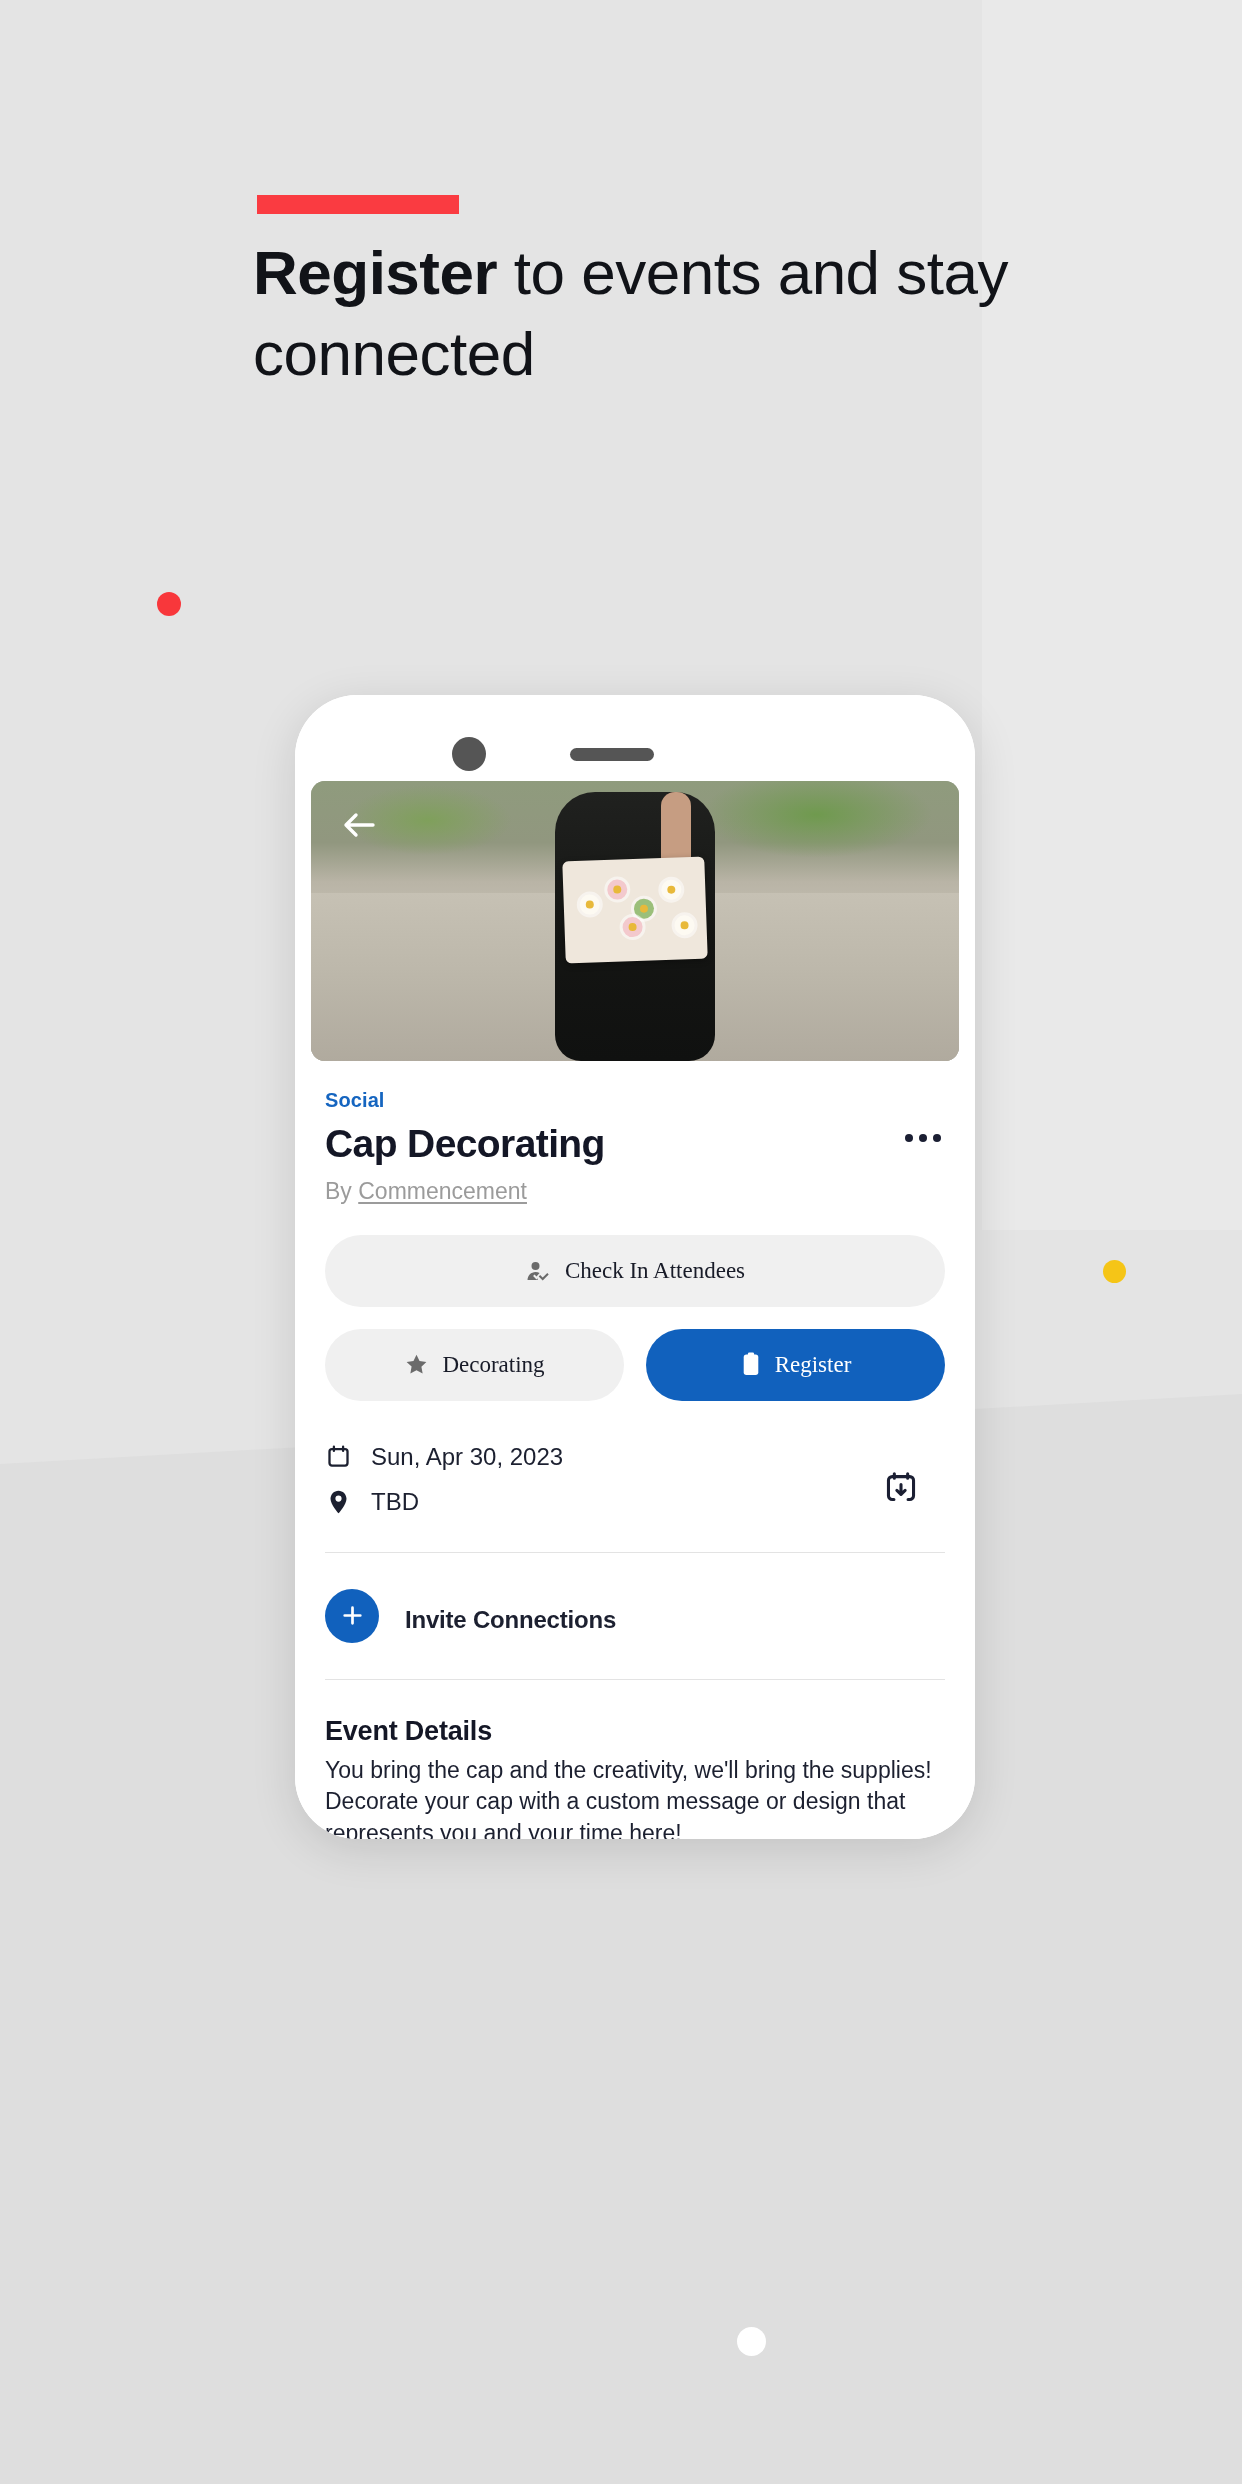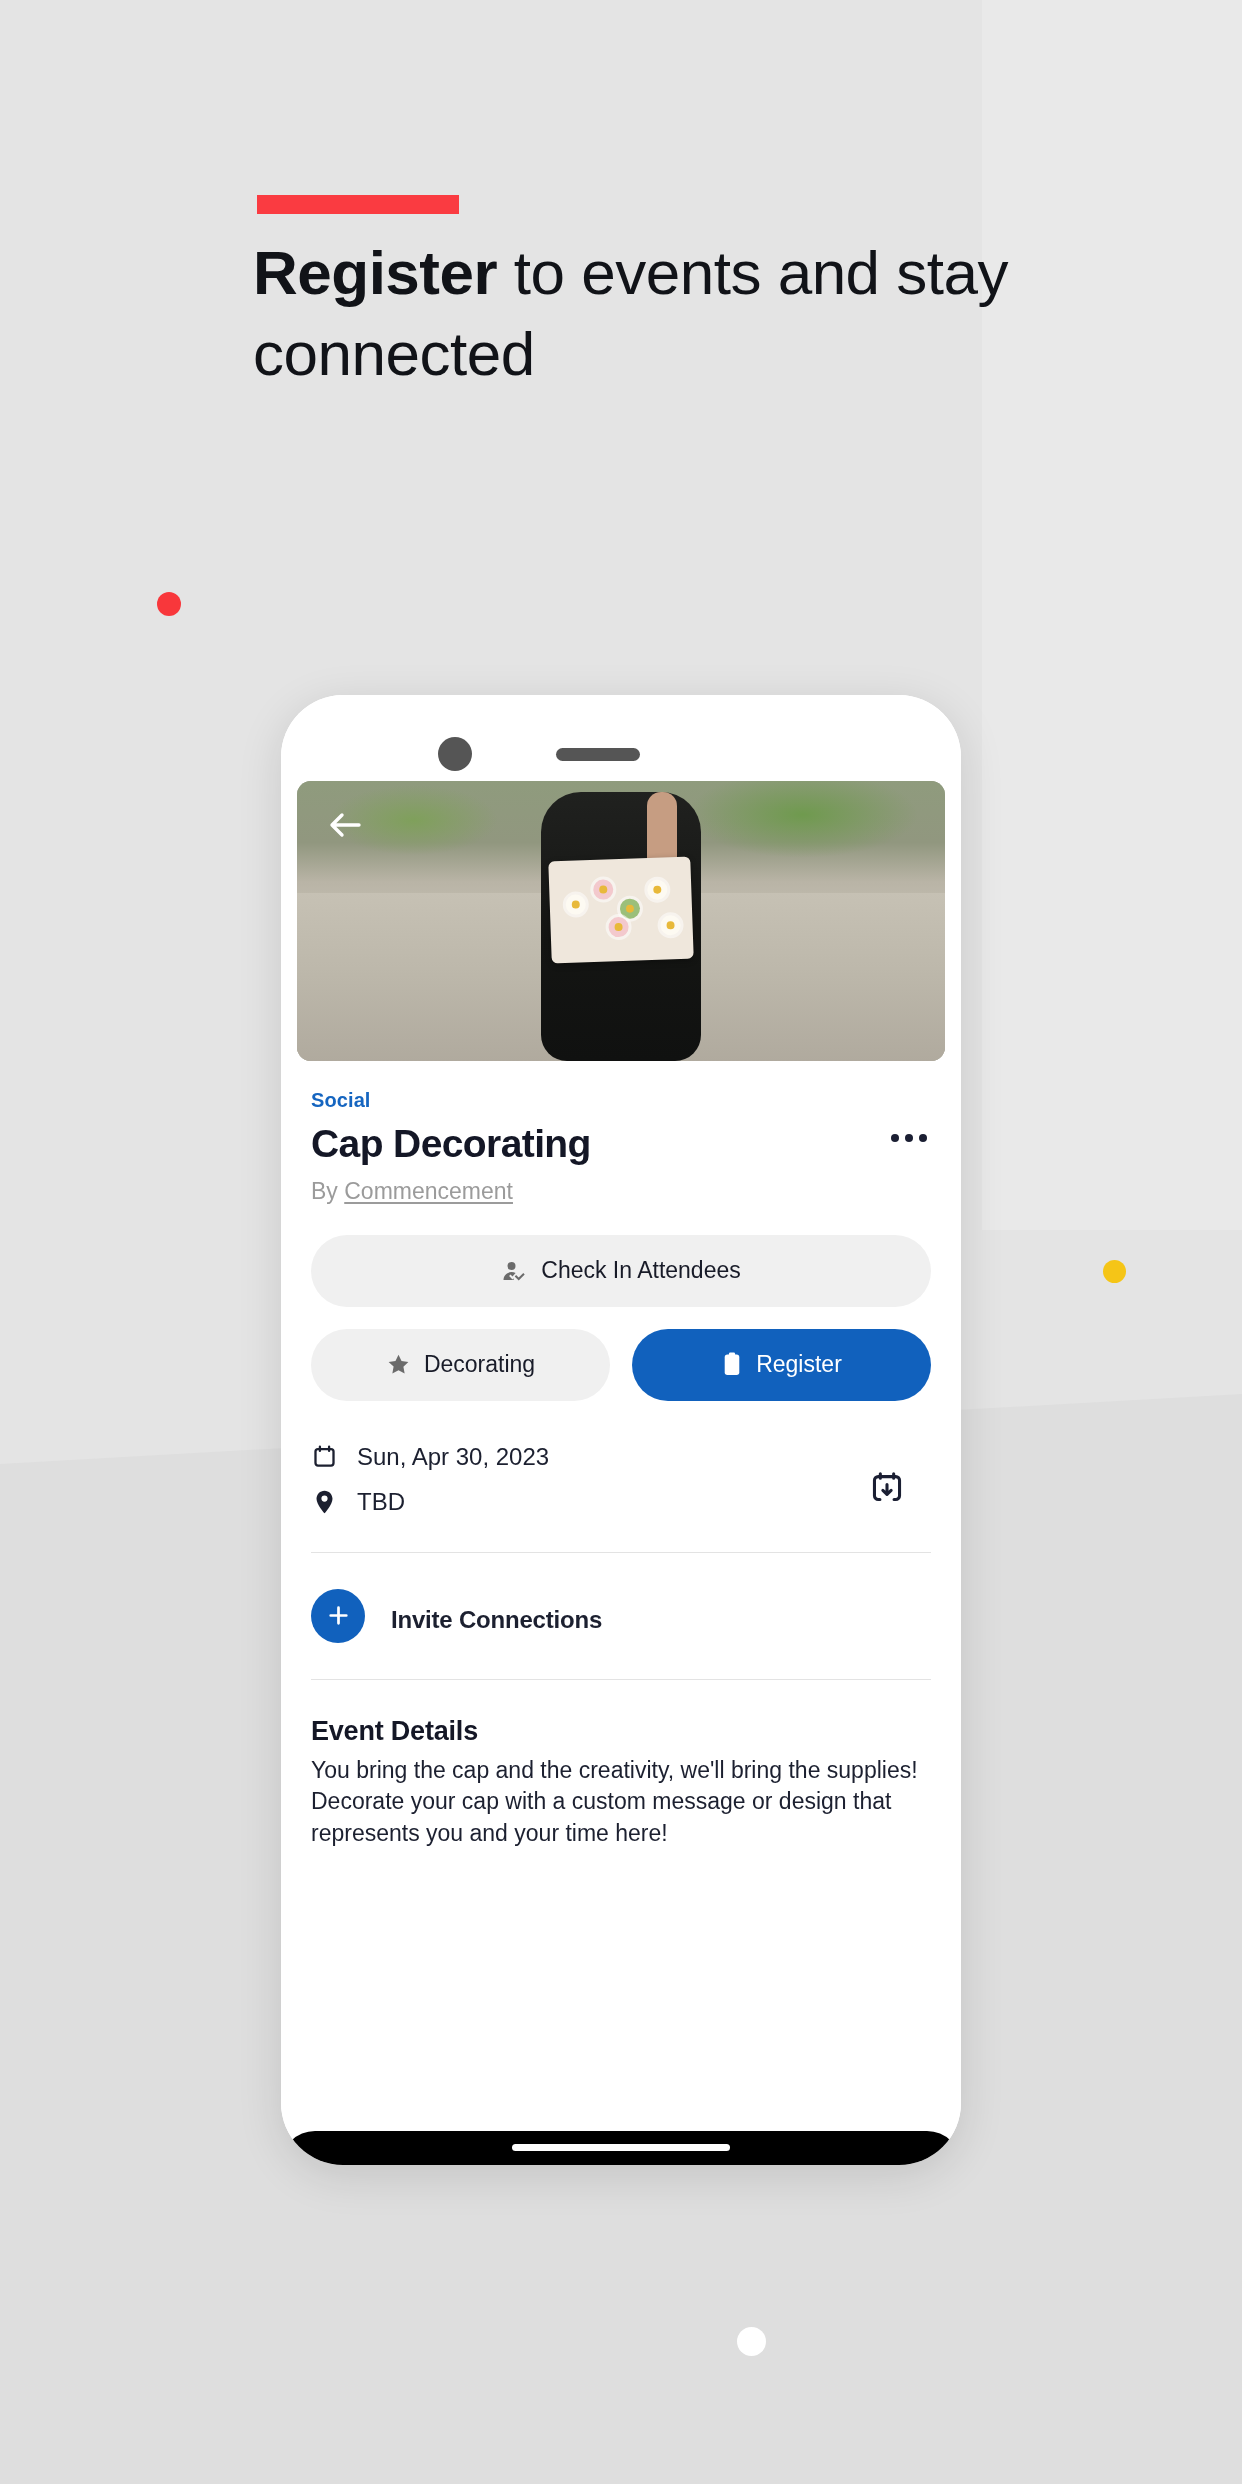--- a/index.html
+++ b/index.html
@@ -73,22 +73,22 @@
     line-height: 1.3;
     letter-spacing: -0.5px;
     color: #111318;
     font-weight: 300;
   }
   .headline b { font-weight: 700; }
 
   
   .phone {
     position: absolute;
-    left: 281px; top: 695px;
-    width: 680px; height: 1470px;
+    left: 295px; top: 695px;
+    width: 680px; height: 1144px;
     background: #ffffff;
     border-radius: 62px;
     box-shadow: 0 10px 46px rgba(0,0,0,0.12);
     overflow: hidden;
   }
   .phone-statusbar {
     position: relative;
     height: 86px;
     background: #fff;
   }
@@ -220,21 +220,21 @@
     margin-top: 12px;
     font-size: 23px;
     color: #9b9b9b;
   }
   .by-line u { text-decoration: underline; text-underline-offset: 3px; }
 
   .btn {
     border: none;
     display: flex; align-items: center; justify-content: center;
     gap: 13px;
-    font-family: Liberation Sans, sans-serif;
+    font-family: Liberation Serif, serif;
     cursor: pointer;
   }
   .btn-checkin {
     width: 100%;
     margin-top: 30px;
     height: 72px;
     border-radius: 36px;
     background: #f0f0f0;
     font-size: 23px;
     color: #181b28;

